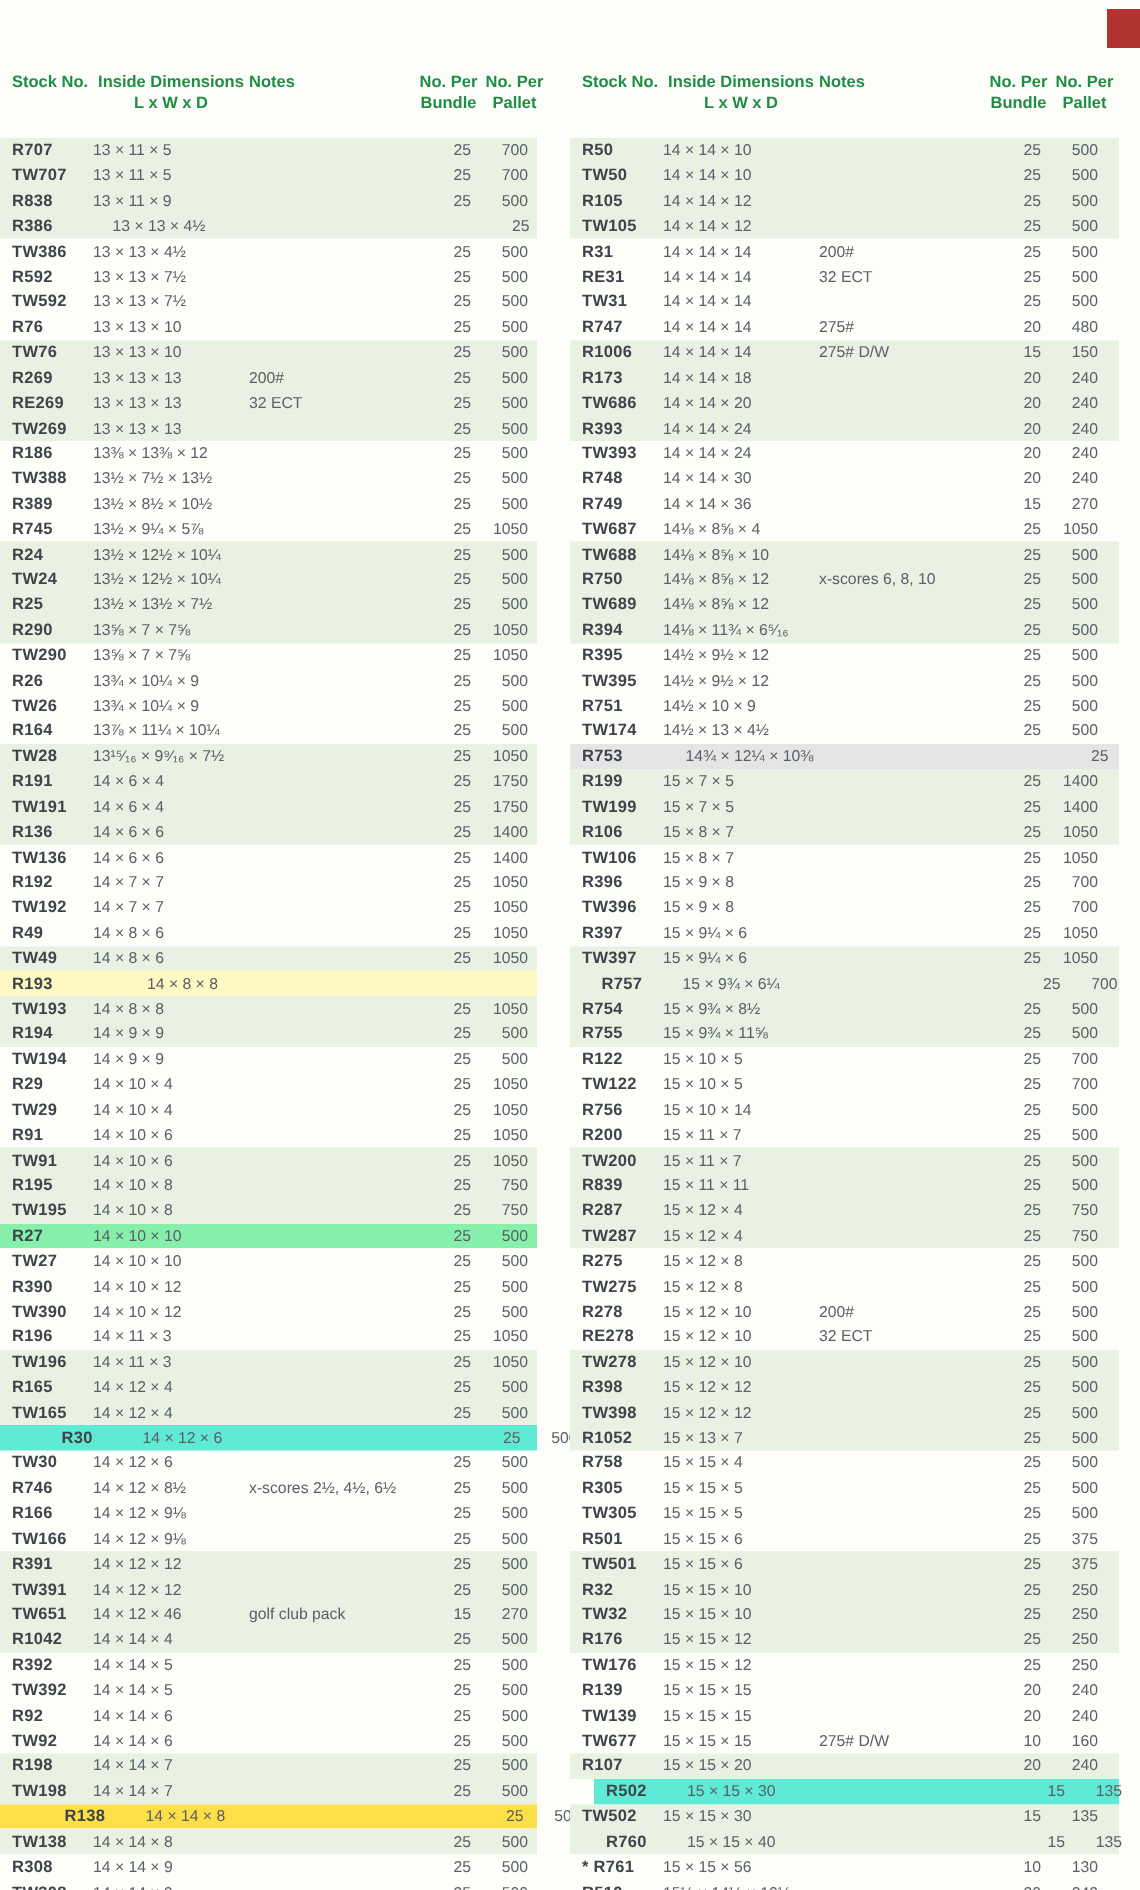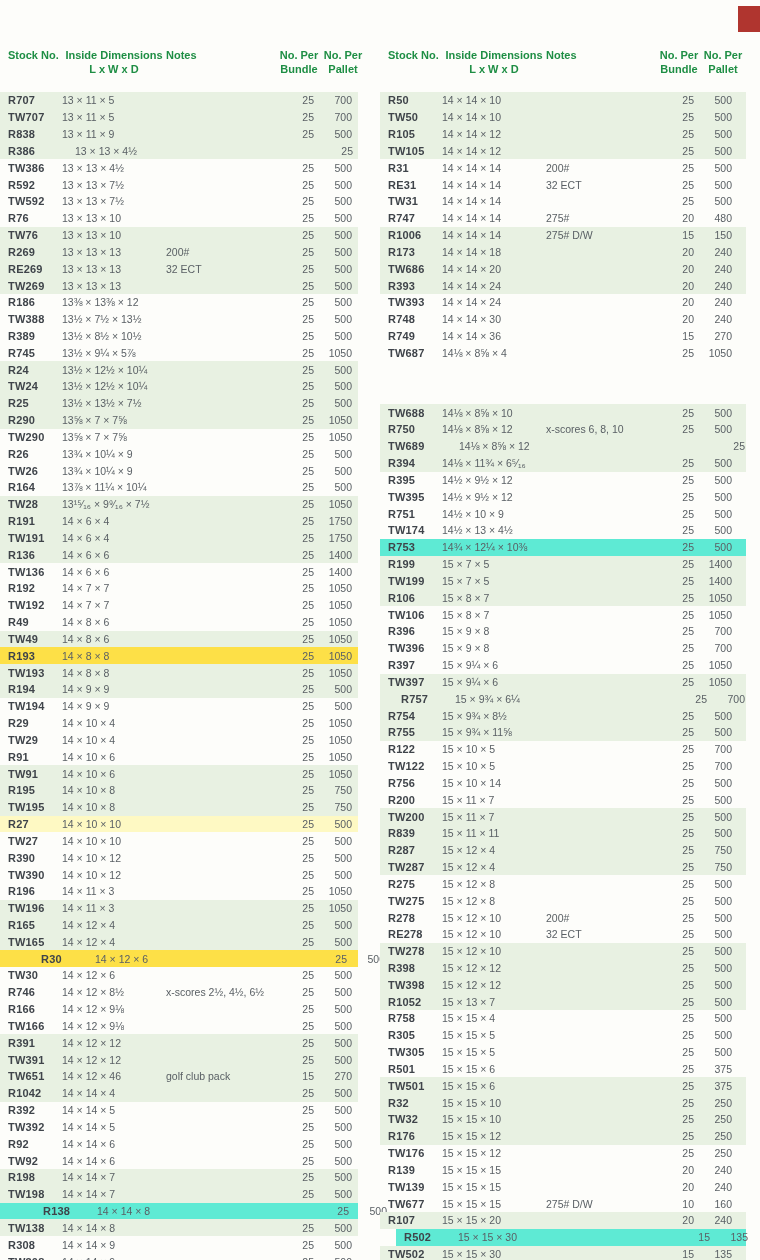--- a/index.html
+++ b/index.html
@@ -277,21 +277,21 @@
         <div class="c3">25</div>
         <div class="c4">1050</div>
       </div>
       <div class="row" style="background: rgb(232, 241, 226);">
         <div class="c0">TW49</div>
         <div class="c1">14 × 8 × 6</div>
         <div class="c2"></div>
         <div class="c3">25</div>
         <div class="c4">1050</div>
       </div>
-      <div class="row" style="background: #fde047;">
+      <div class="row" style="background: #fef9c3; gap: 36px;">
         <div class="c0">R193</div>
         <div class="c1">14 × 8 × 8</div>
         <div class="c2"></div>
         <div class="c3">25</div>
         <div class="c4">1050</div>
       </div>
       <div class="row" style="background: rgb(232, 241, 226);">
         <div class="c0">TW193</div>
         <div class="c1">14 × 8 × 8</div>
         <div class="c2"></div>
@@ -347,21 +347,21 @@
         <div class="c3">25</div>
         <div class="c4">750</div>
       </div>
       <div class="row" style="background: rgb(232, 241, 226);">
         <div class="c0">TW195</div>
         <div class="c1">14 × 10 × 8</div>
         <div class="c2"></div>
         <div class="c3">25</div>
         <div class="c4">750</div>
       </div>
-      <div class="row" style="background: #fef9c3;">
+      <div class="row" style="background: #86efac;">
         <div class="c0">R27</div>
         <div class="c1">14 × 10 × 10</div>
         <div class="c2"></div>
         <div class="c3">25</div>
         <div class="c4">500</div>
       </div>
       <div class="row">
         <div class="c0">TW27</div>
         <div class="c1">14 × 10 × 10</div>
         <div class="c2"></div>
@@ -403,21 +403,21 @@
         <div class="c3">25</div>
         <div class="c4">500</div>
       </div>
       <div class="row" style="background: rgb(232, 241, 226);">
         <div class="c0">TW165</div>
         <div class="c1">14 × 12 × 4</div>
         <div class="c2"></div>
         <div class="c3">25</div>
         <div class="c4">500</div>
       </div>
-      <div class="row" style="background: #fde047; padding-left: 41px;">
+      <div class="row" style="background: #5eead4; padding-left: 41px;">
         <div class="c0">R30</div>
         <div class="c1">14 × 12 × 6</div>
         <div class="c2"></div>
         <div class="c3">25</div>
         <div class="c4">500</div>
       </div>
       <div class="row">
         <div class="c0">TW30</div>
         <div class="c1">14 × 12 × 6</div>
         <div class="c2"></div>
@@ -508,21 +508,21 @@
         <div class="c3">25</div>
         <div class="c4">500</div>
       </div>
       <div class="row" style="background: rgb(232, 241, 226);">
         <div class="c0">TW198</div>
         <div class="c1">14 × 14 × 7</div>
         <div class="c2"></div>
         <div class="c3">25</div>
         <div class="c4">500</div>
       </div>
-      <div class="row" style="background: #5eead4; padding-left: 43px;">
+      <div class="row" style="background: #fde047; padding-left: 43px;">
         <div class="c0">R138</div>
         <div class="c1">14 × 14 × 8</div>
         <div class="c2"></div>
         <div class="c3">25</div>
         <div class="c4">500</div>
       </div>
       <div class="row" style="background: rgb(232, 241, 226);">
         <div class="c0">TW138</div>
         <div class="c1">14 × 14 × 8</div>
         <div class="c2"></div>
@@ -669,35 +669,35 @@
         <div class="c3">15</div>
         <div class="c4">270</div>
       </div>
       <div class="row">
         <div class="c0">TW687</div>
         <div class="c1">14⅛ × 8⅝ × 4</div>
         <div class="c2"></div>
         <div class="c3">25</div>
         <div class="c4">1050</div>
       </div>
-      <div class="row" style="background: rgb(232, 241, 226); margin-top: 43px;">
+      <div class="row" style="background: rgb(232, 241, 226);">
         <div class="c0">TW688</div>
         <div class="c1">14⅛ × 8⅝ × 10</div>
         <div class="c2"></div>
         <div class="c3">25</div>
         <div class="c4">500</div>
       </div>
       <div class="row" style="background: rgb(232, 241, 226);">
         <div class="c0">R750</div>
         <div class="c1">14⅛ × 8⅝ × 12</div>
         <div class="c2">x-scores 6, 8, 10</div>
         <div class="c3">25</div>
         <div class="c4">500</div>
       </div>
-      <div class="row" style="background: rgb(232, 241, 226); gap: 17px;">
+      <div class="row" style="background: rgb(232, 241, 226);">
         <div class="c0">TW689</div>
         <div class="c1">14⅛ × 8⅝ × 12</div>
         <div class="c2"></div>
         <div class="c3">25</div>
         <div class="c4">500</div>
       </div>
       <div class="row" style="background: rgb(232, 241, 226);">
         <div class="c0">R394</div>
         <div class="c1">14⅛ × 11¾ × 6⁵⁄₁₆</div>
         <div class="c2"></div>
@@ -725,21 +725,21 @@
         <div class="c3">25</div>
         <div class="c4">500</div>
       </div>
       <div class="row">
         <div class="c0">TW174</div>
         <div class="c1">14½ × 13 × 4½</div>
         <div class="c2"></div>
         <div class="c3">25</div>
         <div class="c4">500</div>
       </div>
-      <div class="row" style="background: #5eead4;">
+      <div class="row" style="background: #e5e5e5; gap: 15px;">
         <div class="c0">R753</div>
         <div class="c1">14¾ × 12¼ × 10⅜</div>
         <div class="c2"></div>
         <div class="c3">25</div>
         <div class="c4">500</div>
       </div>
       <div class="row" style="background: rgb(232, 241, 226);">
         <div class="c0">R199</div>
         <div class="c1">15 × 7 × 5</div>
         <div class="c2"></div>

